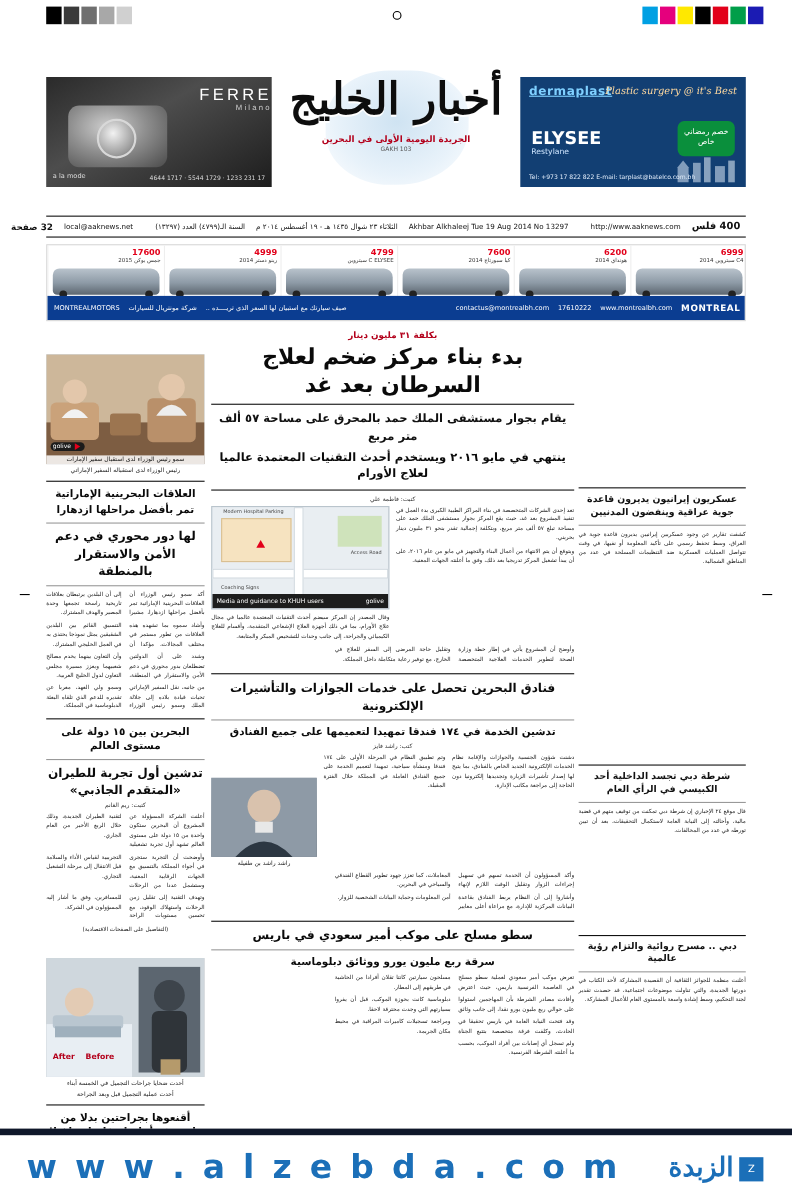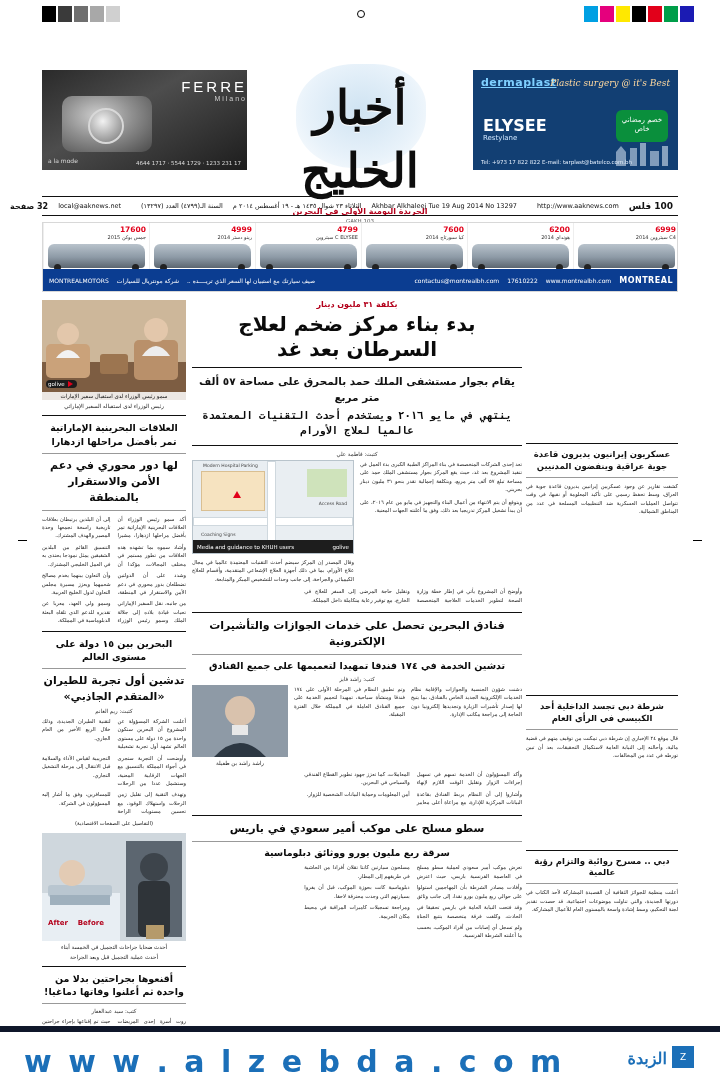--- a/index.html
+++ b/index.html
@@ -42,21 +42,21 @@
   .ad-left .phones { position:absolute; right:6px; bottom:4px; font-size:5.5px; color:#ddd; text-align:right; }
 
   .logo-wrap { position:absolute; left:252px; top:0; width:216px; height:118px; text-align:center; }
   .logo-map {
     position:absolute; left:44px; top:4px; width:130px; height:104px;
     background:radial-gradient(ellipse at 50% 45%, #cfe3f2 0%, #e8f2fa 60%, #ffffff 100%);
     border-radius:45% 40% 50% 45%;
   }
   .logo-ar {
     position:relative; font-family:"DejaVu Serif", serif; font-weight:bold;
-    font-size:47px; color:#0d0d0d; line-height:1.35; margin-top:16px;
+    font-size:40px; color:#0d0d0d; line-height:1.35; margin-top:4px;
     text-shadow:0 1px 0 #fff;
   }
   .logo-sub { position:relative; font-size:8px; color:#b3001b; margin-top:4px; font-weight:bold; }
   .logo-tiny { position:relative; font-size:5.5px; color:#555; margin-top:2px; }
 
   .ad-right {
     position:absolute; right:42px; top:10px; width:205px; height:100px;
     background:linear-gradient(160deg,#0e2f5c 0%,#16569c 45%,#0a2murky 100%);
     background-color:#123f73; color:#fff; overflow:hidden;
   }
@@ -109,23 +109,23 @@
 
   
   .content { position:absolute; top:300px; left:42px; width:636px; height:720px; }
 
   .col-right { position:absolute; right:0; top:0; width:152px; height:100%; }
   .col-mid   { position:absolute; right:156px; top:0; width:330px; height:100%; }
   .col-left  { position:absolute; left:0; top:0; width:144px; height:100%; }
   .kicker { text-align:center; color:#b3001b; font-weight:bold; font-size:8px; margin-bottom:3px; }
   .headline-main { text-align:center; font-size:20px; font-weight:bold; line-height:1.25; color:#0a0a0a; }
   .subhead { text-align:center; font-size:10.5px; font-weight:bold; line-height:1.5; margin-top:6px; }
-  .subhead2 { text-align:center; font-size:10.5px; font-weight:bold; line-height:1.5; margin-top:3px; color:#0a0a0a;font-family:Liberation Mono, monospace; }
-
-  .photo { position:relative; background:#cfd6dc; overflow:hidden; }
+  .subhead2 { text-align:center; font-size:10.5px; font-weight:bold; line-height:1.5; margin-top:3px; color:#0a0a0a; }
+
+  .photo { position:relative; background:#cfd6dc; overflow:hidden;margin-top:22px; }
   .photo .cap {
     position:absolute; bottom:0; left:0; right:0; font-size:5.5px; color:#111; background:rgba(255,255,255,.85);
     padding:1px 3px; text-align:center;
   }
   .photo-caption { font-size:5.5px; text-align:center; color:#222; margin-top:2px; line-height:1.5; }
 
   .golive {
     position:absolute; left:4px; bottom:12px; background:#1b1b1b; color:#fff; font-size:5.5px;
     padding:1px 4px 1px 2px; border-radius:8px; display:flex; align-items:center; gap:3px;
   }
@@ -148,21 +148,21 @@
 
   .sidebar-item { margin-bottom:7px; }
   .sidebar-head { font-size:8.5px; font-weight:bold; text-align:center; line-height:1.4; }
 
   .after-before { position:absolute; bottom:14px; left:6px; font-size:7px; font-weight:bold; color:#b3001b; }
 
   
   .footer-band { position:absolute; left:0; bottom:0; width:720px; height:58px; background:#ffffff; border-top:6px solid #0f172a; }
   .wm { position:absolute; left:24px; top:12px; font-size:30px; letter-spacing:3px; color:#1b6fb8; font-weight:bold; }
   .zebda { position:absolute; right:22px; top:14px; text-align:right; }
-  .zebda .ar { font-family:"DejaVu Serif", serif; font-size:16px; font-weight:bold; color:#1b6fb8; }
+  .zebda .ar { font-family:"DejaVu Serif", serif; font-size:24px; font-weight:bold; color:#1b6fb8; }
   .zebda .sq { display:inline-block; width:22px; height:22px; background:#1b6fb8; color:#fff; font-size:9px; text-align:center; line-height:22px; vertical-align:4px; margin-right:4px; }
 
   .side-tick { position:absolute; width:9px; height:1px; background:#000; }
   .mid-dot { position:absolute; width:7px; height:7px; border:1px solid #000; border-radius:50%; }
 
   .map-box { position:relative; background:#e9eef2; border:1px solid #b9c4cc; overflow:hidden; }
   .map-box .road { position:absolute; background:#fff; border:1px solid #cfd8de; }
   .map-box .plot { position:absolute; background:#f6e3c0; border:1px solid #d9bf92; }
   .map-box .green { position:absolute; background:#cfe3bb; }
   .map-box .lbl { position:absolute; font-size:4.5px; color:#444; }
@@ -235,21 +235,21 @@
         <polygon points="4,26 4,12 9,6 14,12 14,26" fill="#dce9f7"></polygon>
         <rect x="18" y="8" width="7" height="18" fill="#dce9f7"></rect>
         <rect x="28" y="3" width="6" height="23" fill="#eaf3fc"></rect>
         <rect x="38" y="11" width="9" height="15" fill="#dce9f7"></rect>
         <rect x="50" y="6" width="6" height="20" fill="#eaf3fc"></rect>
       </svg>
     </div>
   </div>
 
   <div class="info-strip">
-    <div class="cell price">100 فلس</div>
+    <div class="cell price">400 فلس</div>
     <div class="cell">http://www.aaknews.com</div>
     <div class="cell grow"></div>
     <div class="cell">Akhbar Alkhaleej  Tue 19 Aug 2014  No 13297</div>
     <div class="cell">الثلاثاء ٢٣ شوال ١٤٣٥ هـ - ١٩ أغسطس ٢٠١٤ م</div>
     <div class="cell">السنة الـ(٤٧٩٩) العدد (١٣٢٩٧)</div>
     <div class="cell grow"></div>
     <div class="cell">local@aaknews.net</div>
     <div class="cell pages">32 صفحة</div>
   </div>
 

